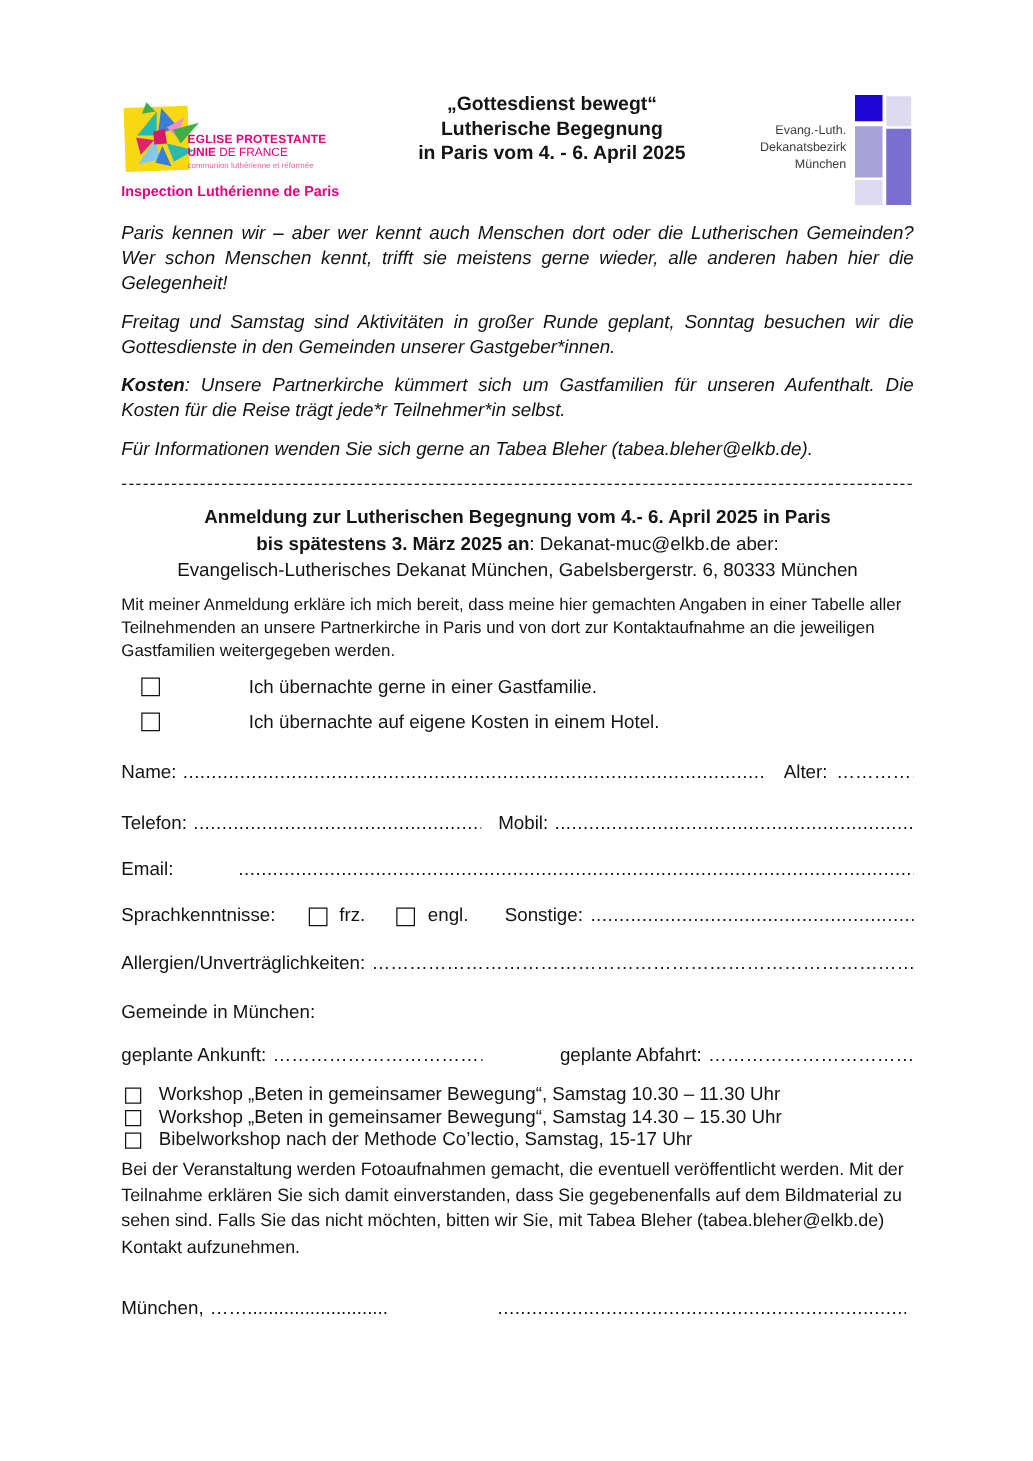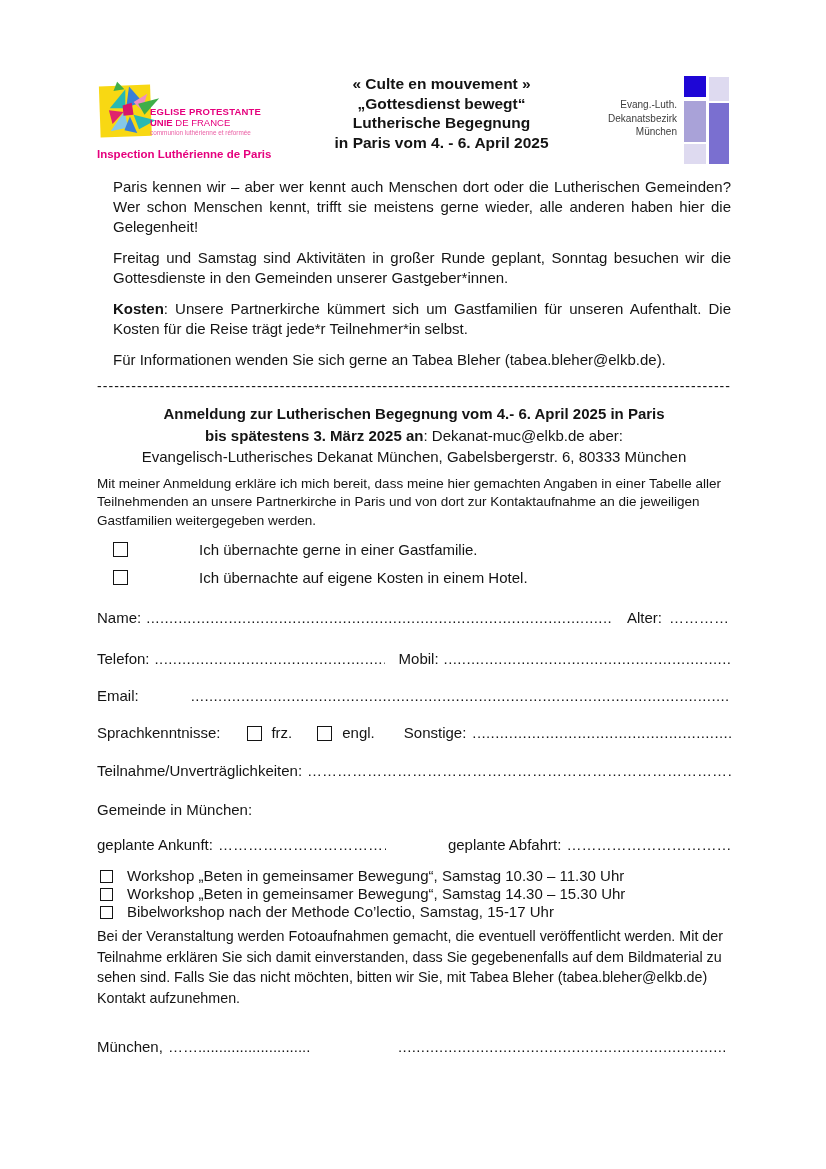--- a/index.html
+++ b/index.html
@@ -28,21 +28,21 @@
   .elkb-text { text-align: right; font-size: 10px; color: #3d3d3d; line-height: 13.5px; margin: 26px 7px 0 0; }
   .elkb-grid { position: relative; width: 47px; height: 94px; }
   .sq { position: absolute; }
   .sq-blue     { left: 0;    top: 4px;  width: 22px; height: 21px; background: #1e06d6; }
   .sq-light-a  { left: 25px; top: 5px;  width: 20px; height: 24px; background: #dedaf0; }
   .sq-lav      { left: 0;    top: 29px; width: 22px; height: 41px; background: #a9a2d8; }
   .sq-purple   { left: 25px; top: 31px; width: 20px; height: 61px; background: #7a6fd0; }
   .sq-light-b  { left: 0;    top: 72px; width: 22px; height: 20px; background: #dedaf0; }
 
   
-  .body-p { margin: 11px 0 0 16px; line-height: 20px; }
+  .body-p { margin: 11px 0 0 0; line-height: 20px; font-style: italic; }
   .just { text-align: justify; }
 
   .dashes { margin-top: 8px; white-space: nowrap; overflow: hidden; letter-spacing: 1.05px; font-size: 14px; color: #1a1a1a; }
 
   
   .reg-head { margin-top: 9px; text-align: center; line-height: 21.5px; }
   .rh-b { font-weight: bold; }
 
   .consent { margin: 7px 0 0 0; font-size: 13.5px; line-height: 18.5px; }
 
@@ -121,21 +121,20 @@
       </div>
       <div class="ep-text">
         <div class="ep1">EGLISE PROTESTANTE</div>
         <div class="ep2"><b>UNIE</b><span> DE FRANCE</span></div>
         <div class="ep3">communion luthérienne et réformée</div>
       </div>
       <div class="ep4">Inspection Luthérienne de Paris</div>
     </div>
 
     <div class="title">
-      <div>« Culte en mouvement »</div>
       <div>„Gottesdienst bewegt“</div>
       <div>Lutherische Begegnung</div>
       <div>in Paris vom 4. - 6. April 2025</div>
     </div>
 
     <div class="elkb">
       <div class="elkb-text">
         <div>Evang.-Luth.</div>
         <div>Dekanatsbezirk</div>
         <div>München</div>
@@ -199,21 +198,21 @@
     <span>Sprachkenntnisse:</span>
     <span class="cb sp-cb1"></span>
     <span class="sp-frz">frz.</span>
     <span class="cb sp-cb2"></span>
     <span class="sp-engl">engl.</span>
     <span class="sp-sonst">Sonstige:</span>
     <span class="leader fine grow">................................................................................................................................................................................................................................................................</span>
   </div>
 
   <div class="frow mt-allerg">
-    <span class="lbl">Teilnahme/Unverträglichkeiten:</span>
+    <span class="lbl">Allergien/Unverträglichkeiten:</span>
     <span class="leader grow">………………………………………………………………………………………………………………………………………………………………………………………………………………………………………………………………………………………………………………………………………………………………</span>
   </div>
 
   <div class="frow mt-gem">
     <span class="lbl">Gemeinde in München:</span>
     <span class="leader grow">………………………………………………………………………………………………………………………………………………………………………………………………………………………………………………………………………………………………………………………………………………………………</span>
   </div>
 
   <div class="frow mt-gepl">
     <span class="lbl">geplante Ankunft:</span>

